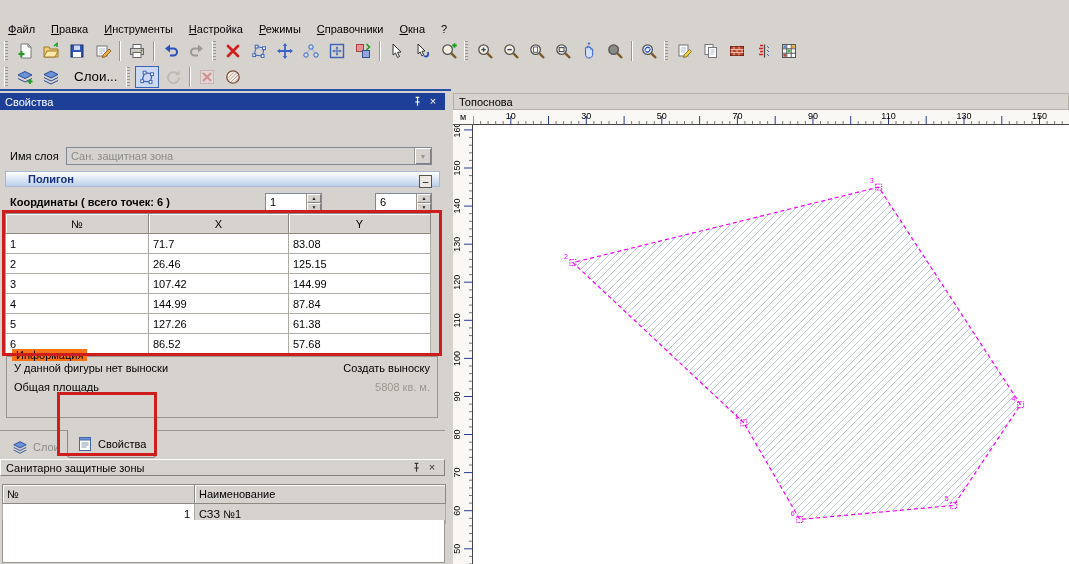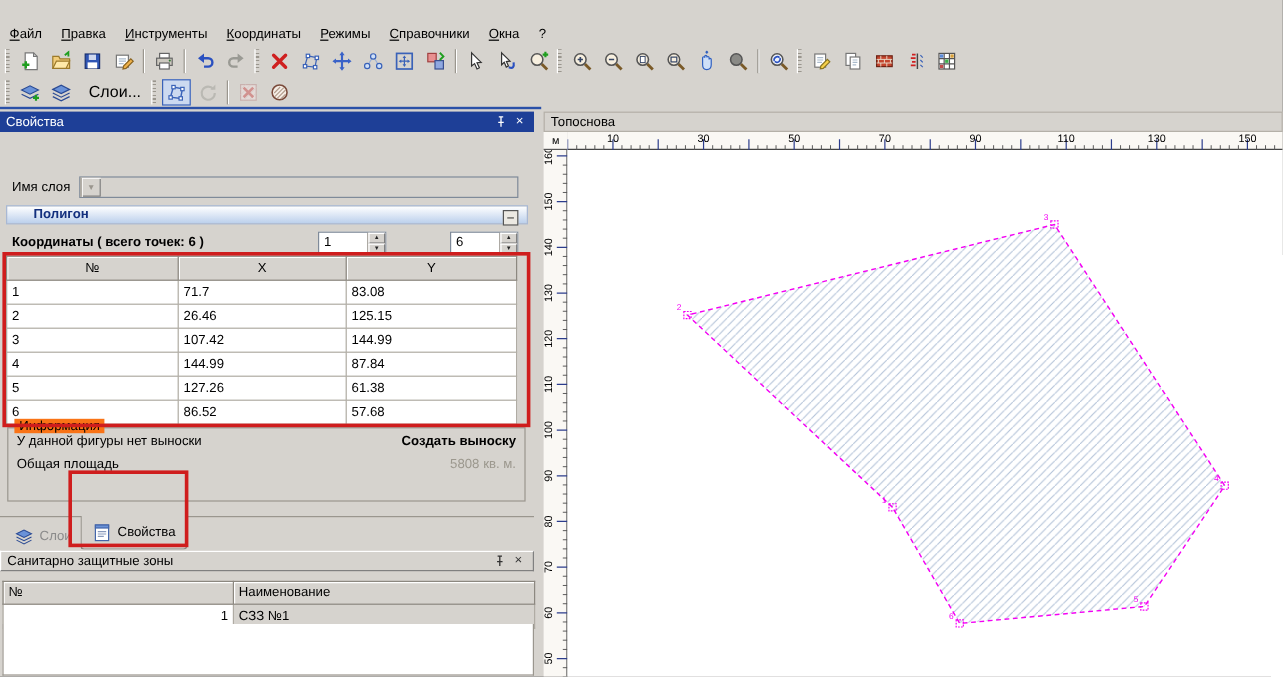--- a/index.html
+++ b/index.html
@@ -77,21 +77,21 @@
   .coord-table th{background:#d6d3ce;font-weight:normal;height:17px;border:1px solid #8c8880;
      box-shadow:inset 1px 1px 0 #fff;}
   .coord-table td{background:#fff;height:19px;border:1px solid #b0aca4;padding:0 0 0 4px;}
 
   
   #info-box{position:absolute;left:6px;top:356px;width:432px;height:62px;border:1px solid #9a968e;box-sizing:border-box;}
   #info-legend{position:absolute;left:12px;top:349px;background:#f97316;padding:0 4px;}
   .info-row{position:absolute;left:14px;width:416px;display:flex;justify-content:space-between;}
   #info-row1{top:362px;}
   #info-row2{top:381px;}
-  .link-bold{font-weight:bold;cursor:pointer;margin-left:20px;}
+  .link-bold{font-weight:normal;cursor:pointer;margin-left:20px;}
   .gray-val{color:#9c988e;}
 
   
   #tabstrip{position:absolute;left:0;top:430px;width:445px;height:27px;border-top:1px solid #9a968e;}
   .tab{position:absolute;top:4px;height:24px;display:flex;align-items:center;padding:0 9px;box-sizing:border-box;}
   .tab svg{width:16px;height:16px;margin-right:5px;}
   #tab-layers{left:3px;color:#8b8b8b;}
   #tab-props{left:67px;top:-1px;height:28px;background:#d6d3ce;border:1px solid #8c8880;border-top:none;
      border-radius:0 0 3px 3px;}
 
@@ -124,21 +124,21 @@
 </head>
 <body>
 
 <div class="app">
 
 
   <div class="menubar" id="menubar">
       <span class="menu-item">Файл</span>
       <span class="menu-item">Правка</span>
       <span class="menu-item">Инструменты</span>
-      <span class="menu-item">Координаты</span>
+      <span class="menu-item">Настройка</span>
       <span class="menu-item">Режимы</span>
       <span class="menu-item">Справочники</span>
       <span class="menu-item">Окна</span>
       <span class="menu-item">?</span>
     </div>
 
   <div class="toolbar" id="toolbar1">
       <div class="tb-grip"></div>
       <button class="tbtn">
         <span style="display: flex;">
@@ -467,20 +467,21 @@
       <svg width="11" height="11" viewBox="0 0 12 12">
           <path d="M4 1.5h4M6 1.5v5M3.5 6.5h5M6 6.5v4" stroke="#fff" stroke-width="1.2" fill="none"></path>
         </svg>
     </span>
     <span class="cap-btn">×</span>
   </div>
 
 
   <span id="label-layer">Имя слоя</span>
   <div class="combo disabled" id="combo-layer">
+    <span class="val">Сан. защитная зона</span>
     <span class="drop"></span>
   </div>
 
   <div id="section-hdr">
     <span class="txt">Полигон</span>
     <button class="minus-btn">–</button>
   </div>
 
   <span id="coords-label">Координаты   ( всего точек: 6 )</span>
 

